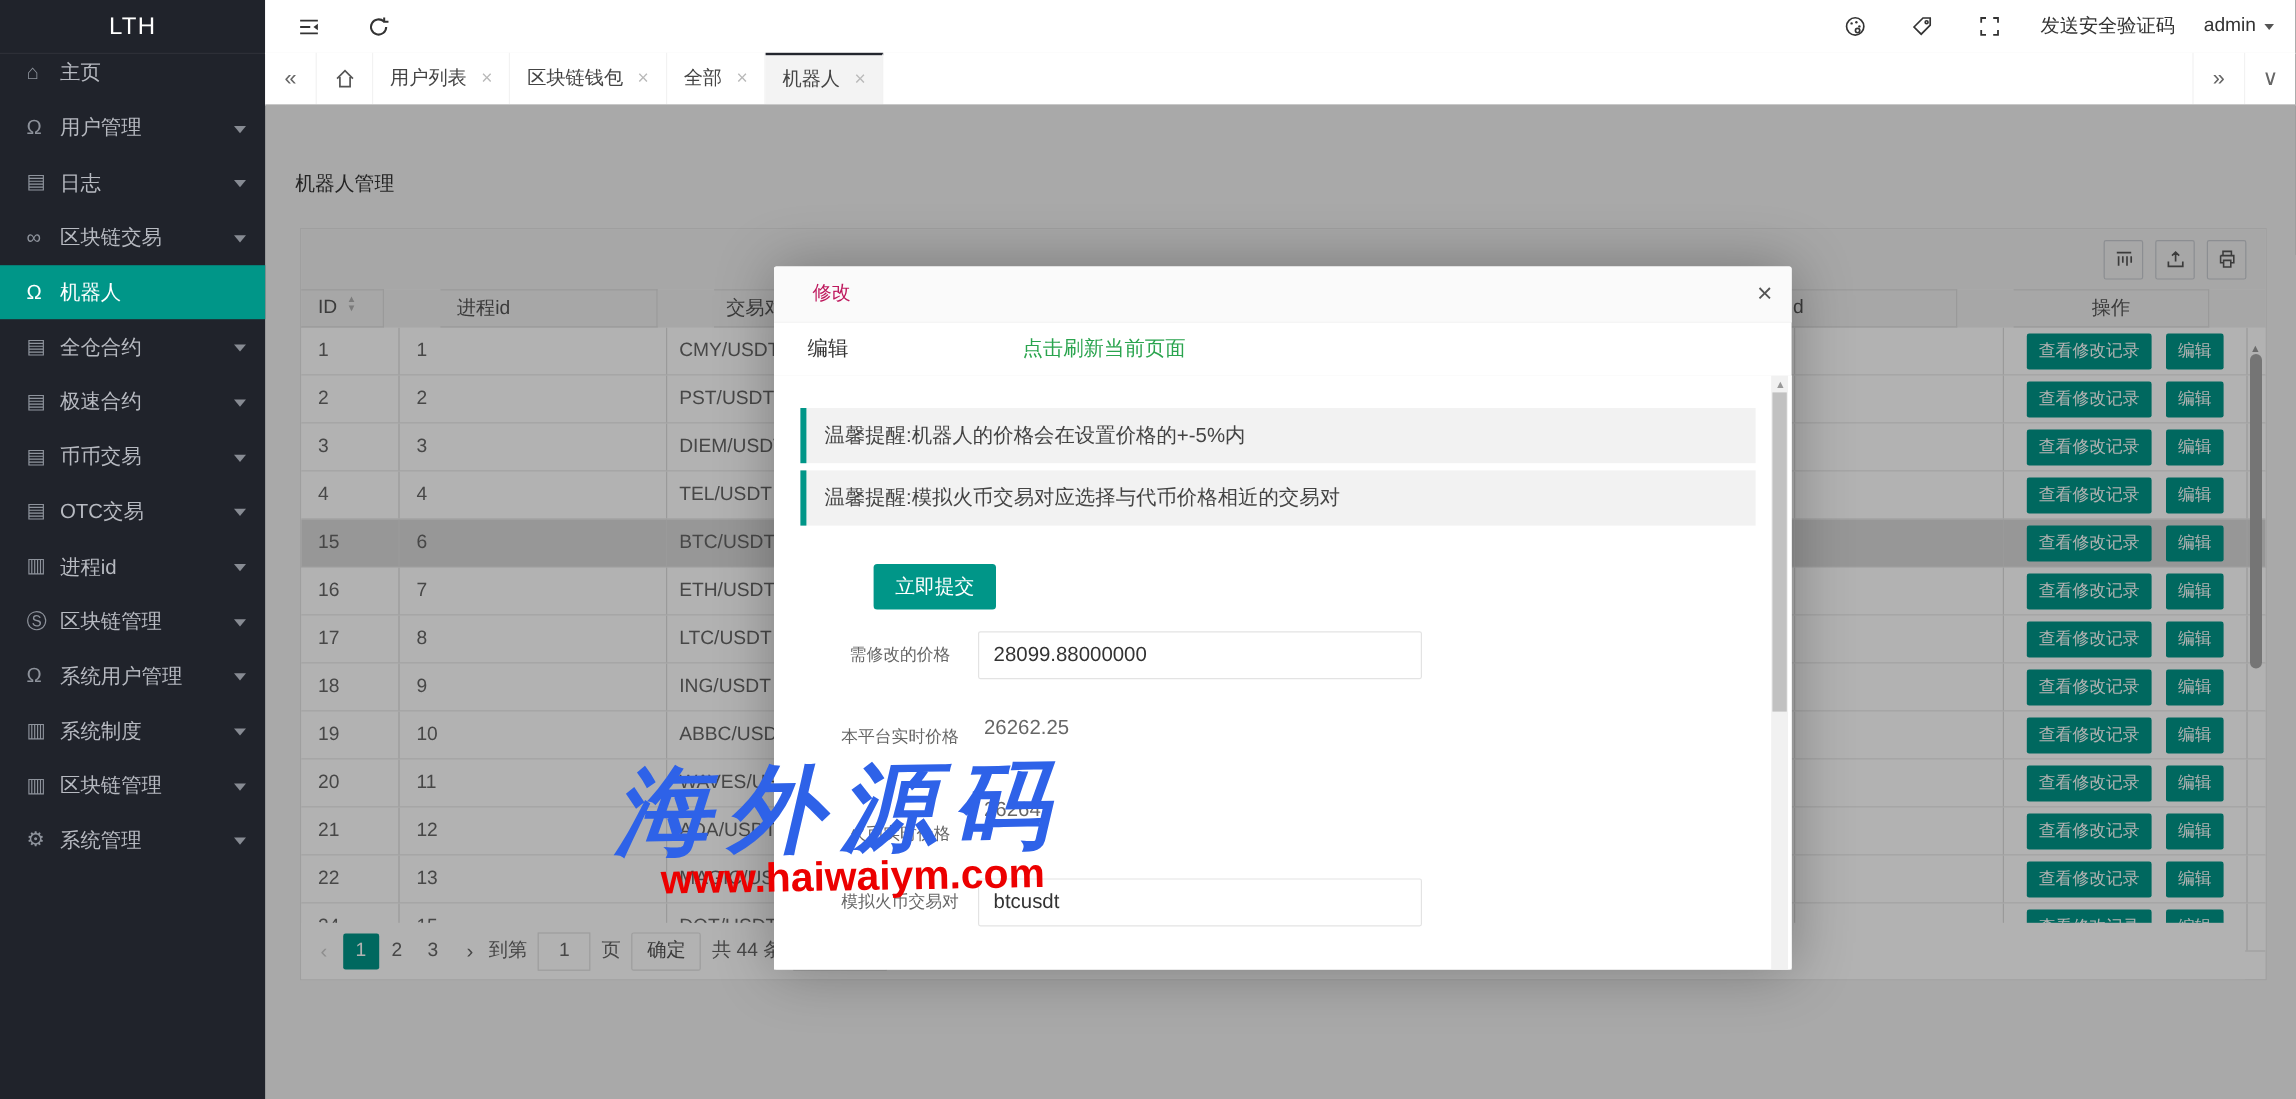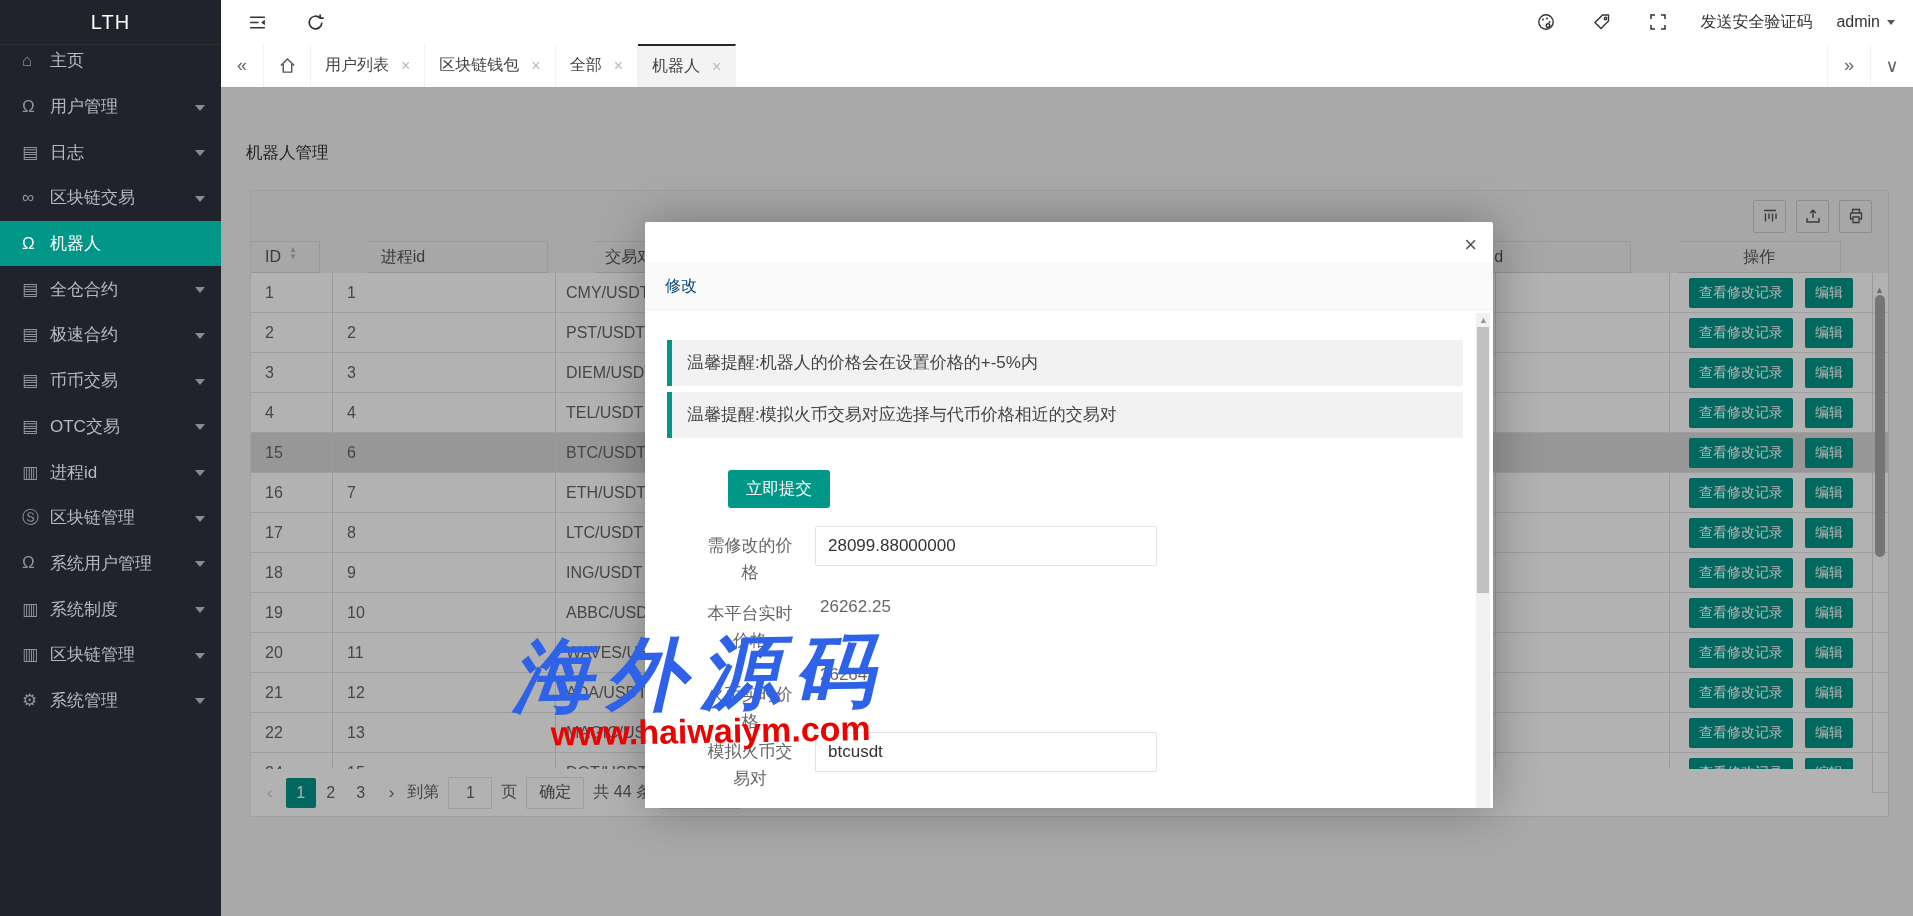--- a/index.html
+++ b/index.html
@@ -72,32 +72,32 @@
   .pbox{width:42px;height:30px;border:1px solid #e2e2e2;background:#fff;text-align:center;line-height:30px;color:#666;}
   .pconfirm{height:32px;padding:0 12px;border:1px solid #e2e2e2;background:#fff;color:#555;font-size:16px;border-radius:2px;cursor:pointer;font-family:inherit;}
   .perpage{width:78px;height:32px;border:1px solid #e2e2e2;background:#fff;line-height:32px;padding-left:10px;box-sizing:border-box;color:#666;}
 
   .card-scroll-up{position:absolute;right:4px;top:94px;font-size:9px;color:#9a9a9a;}
   .card-scroll{position:absolute;right:3px;top:104px;width:10px;height:262px;background:#a8a8a8;border-radius:5px;}
 
   
   .overlay{position:absolute;left:221px;top:87px;right:0;bottom:0;background:rgba(0,0,0,.30);z-index:10;}
   .modal{position:absolute;left:645px;top:222px;width:848px;height:586px;background:#fff;z-index:20;box-shadow:1px 1px 50px rgba(0,0,0,.3);border-radius:2px;}
-  .m-title{height:46px;background:#fafafa;border-bottom:1px solid #efefef;line-height:46px;padding-left:20px;font-size:16px;color:#0c4a6e;border-radius:2px 2px 0 0;margin-top:41px;}
+  .m-title{height:46px;background:#fafafa;border-bottom:1px solid #efefef;line-height:46px;padding-left:32px;font-size:16px;color:#be185d;border-radius:2px 2px 0 0;}
   .m-close{position:absolute;right:16px;top:10px;font-size:22px;color:#555;cursor:pointer;line-height:26px;}
   .m-toolbar{height:44px;border-bottom:1px solid #eee;position:relative;}
   .m-editlabel{position:absolute;left:28px;top:0;line-height:44px;font-size:17px;color:#333;}
   .m-refresh{position:absolute;left:207px;top:0;line-height:44px;font-size:17px;color:#2aa44e;cursor:pointer;}
   .m-body{position:absolute;left:0;top:91px;right:0;bottom:0;background:#fff;overflow:hidden;}
   .alert{position:absolute;left:22px;width:796px;height:46px;background:#f2f2f2;border-left:5px solid #009688;line-height:46px;padding-left:15px;font-size:17px;color:#444;box-sizing:border-box;}
   .alert1{top:27px;}
   .alert2{top:79px;}
   .m-submit{position:absolute;left:83px;top:157px;height:38px;padding:0 18px;background:#009688;color:#fff;border:none;border-radius:3px;font-size:16.5px;cursor:pointer;font-family:inherit;}
-  .flabel{position:absolute;left:55px;width:100px;text-align:center;font-size:17px;color:#666;line-height:27px;}
-  .finput{position:absolute;left:170px;width:342px;height:40px;border:1px solid #e3e3e3;border-radius:2px;padding-left:12px;font-size:17px;color:#333;box-sizing:border-box;font-family:inherit;outline:none;}
+  .flabel{position:absolute;left:55px;width:100px;text-align:center;font-size:14px;color:#666;line-height:27px;}
+  .finput{position:absolute;left:170px;width:370px;height:40px;border:1px solid #e3e3e3;border-radius:2px;padding-left:12px;font-size:17px;color:#333;box-sizing:border-box;font-family:inherit;outline:none;}
   .fvalue{position:absolute;left:175px;font-size:17px;color:#666;}
   .lab1{top:219px;} .in1{top:213px;}
   .lab2{top:287px;} .val2{top:284px;}
   .lab3{top:368px;} .val3{top:352px;}
   .lab4{top:425px;} .in4{top:419px;}
   .m-scrolltrack{position:absolute;right:3px;top:0;bottom:0;width:14px;background:#f1f1f1;}
   .m-scrollup{position:absolute;right:5px;top:2px;font-size:9px;color:#999;z-index:2;}
   .m-scrollthumb{position:absolute;right:4px;top:14px;width:12px;height:266px;background:#c1c1c1;}
 
   

